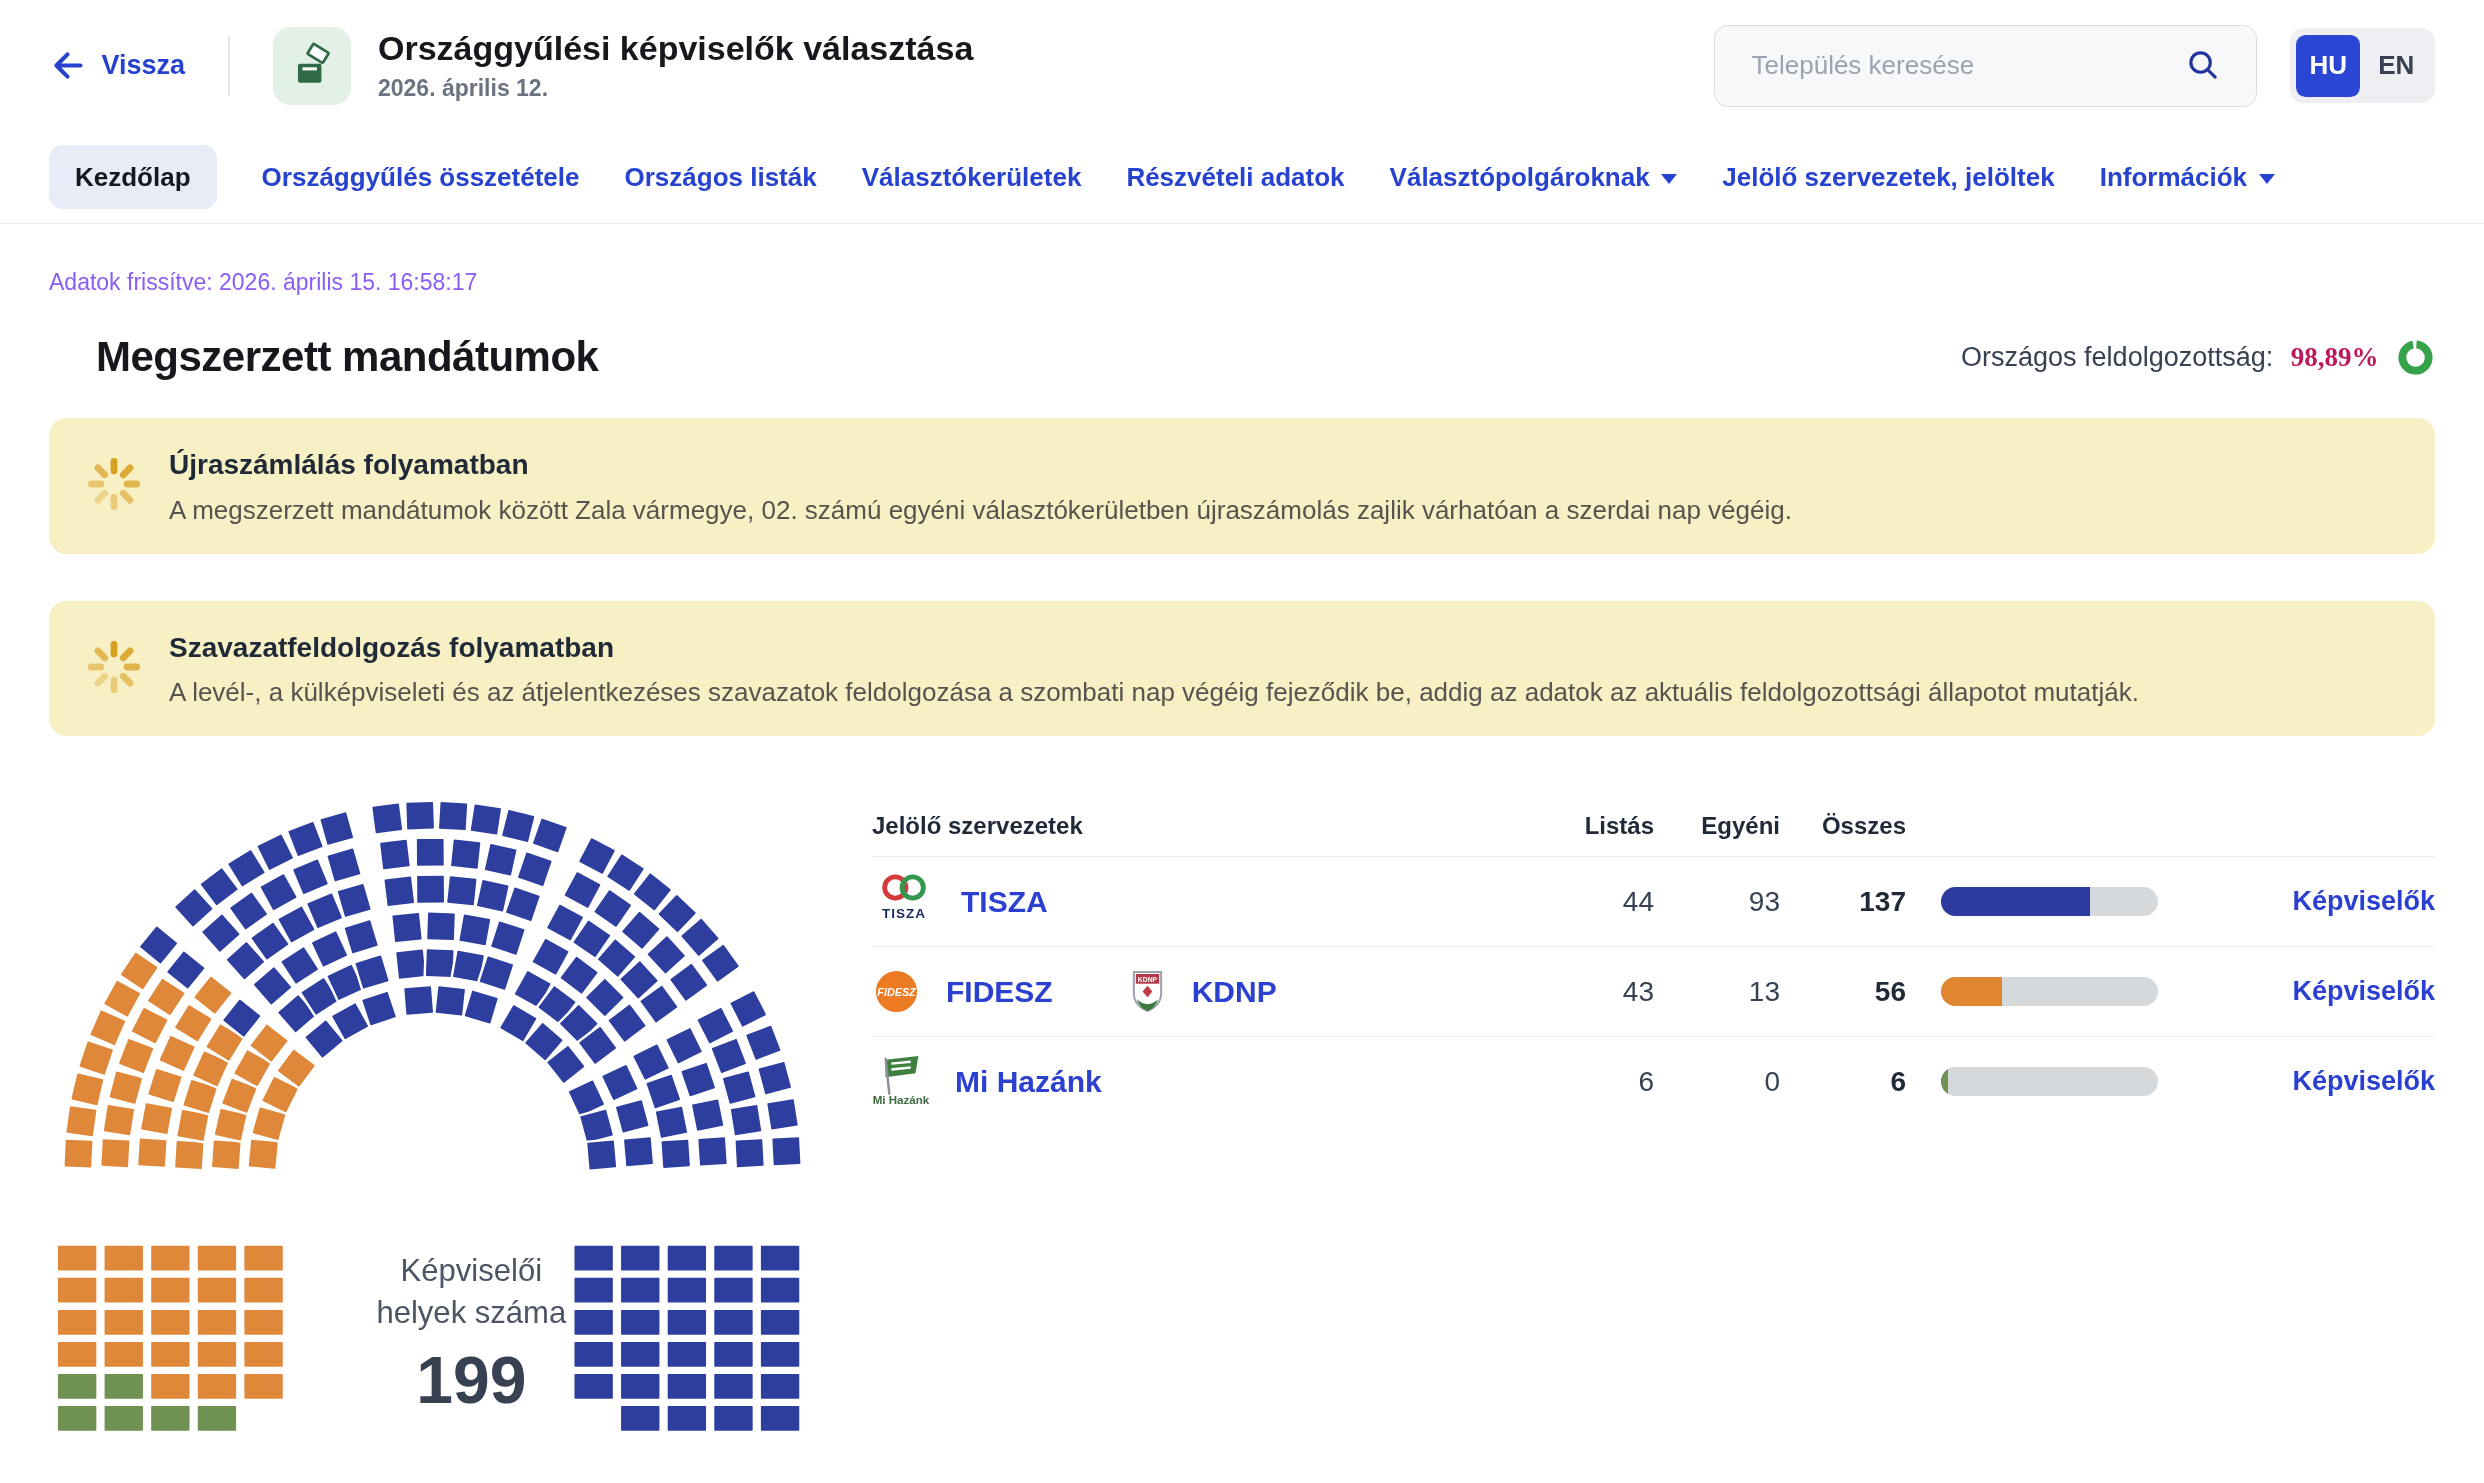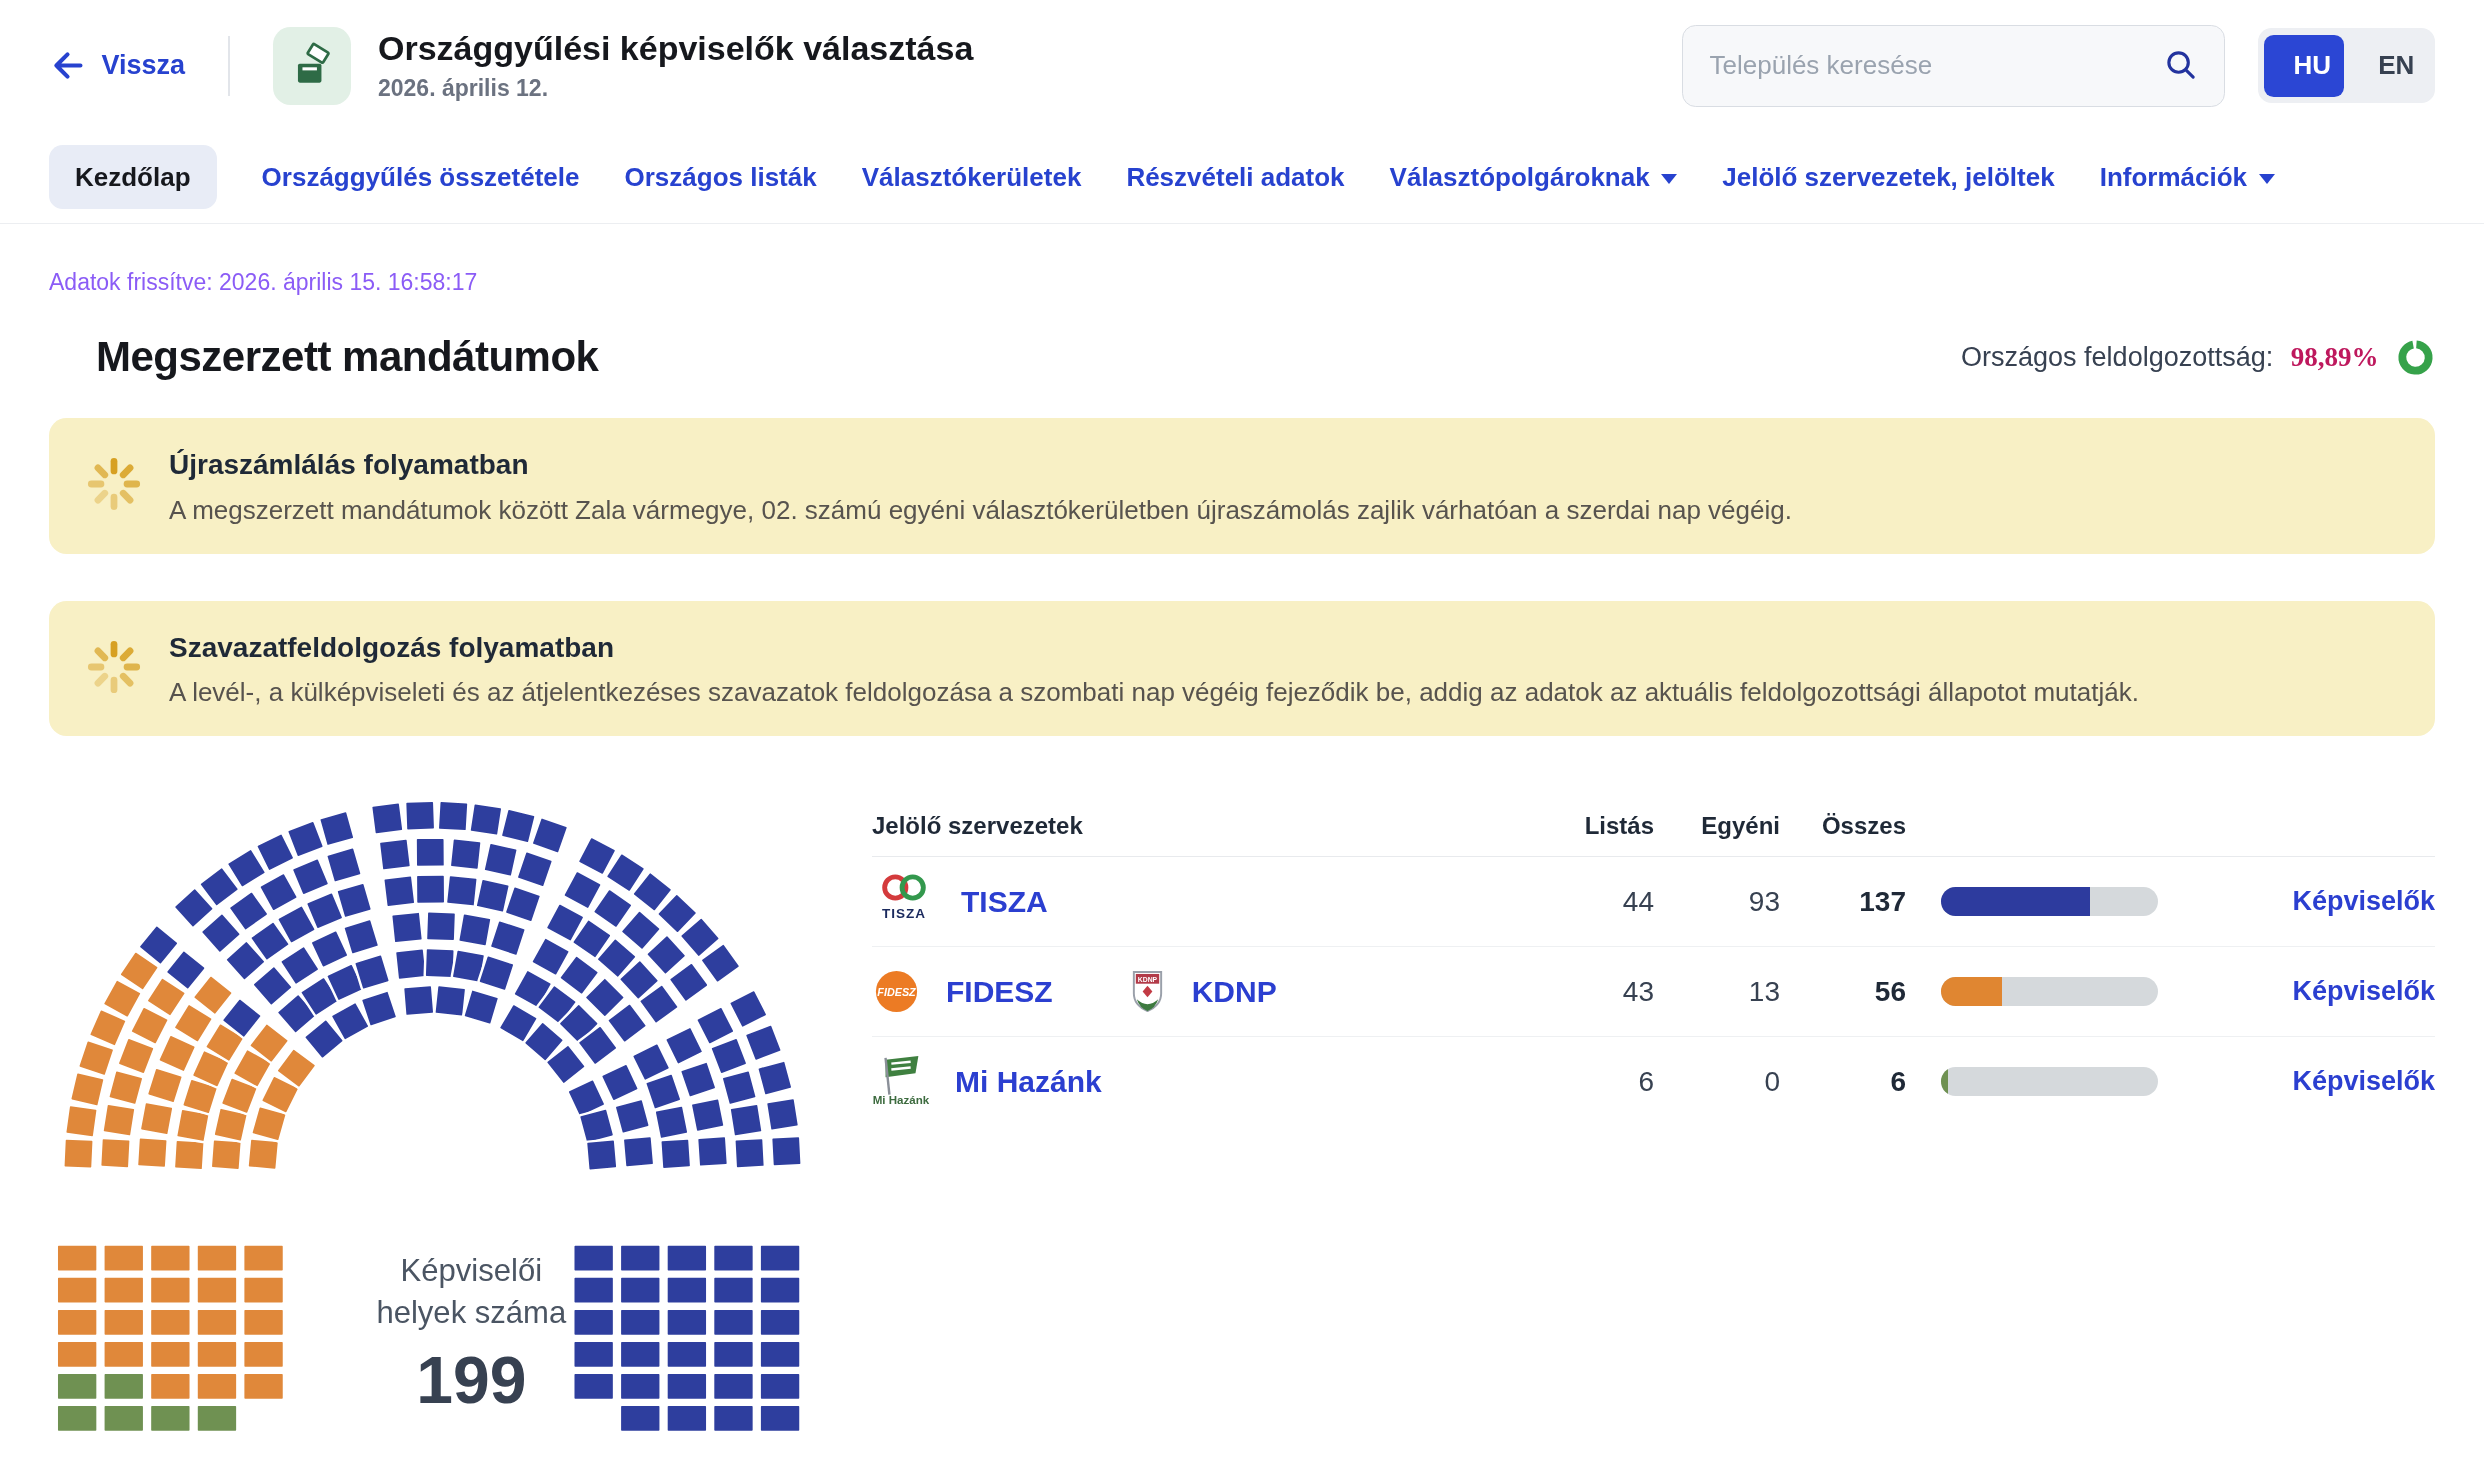--- a/index.html
+++ b/index.html
@@ -9,26 +9,26 @@
   
   .topbar{display:flex;align-items:center;height:131px;padding:0 49px;box-sizing:border-box;}
   .back{display:flex;align-items:center;gap:15.5px;color:#2742cf;font-weight:700;font-size:27px;cursor:pointer;}
   .vdivider{width:1.9px;height:60px;background:#e2e5ea;margin:0 43px;}
   .applogo{width:78px;height:78px;border-radius:17.5px;background:#e2f0e6;display:flex;align-items:center;justify-content:center;flex:0 0 auto;}
   .titles{margin-left:27px;}
   .app-title{font-size:34px;font-weight:800;color:#16181d;line-height:1.15;}
   .app-subtitle{font-size:23px;font-weight:700;color:#6b7280;margin-top:7.8px;}
   .spacer{flex:1;}
   .search{width:543px;height:82px;border:1.9px solid #d9dde3;background:#f7f8fa;border-radius:13.6px;
-          display:flex;align-items:center;padding:0 25px;box-sizing:border-box;gap:17.5px;}
+          display:flex;align-items:center;padding:0 35px;box-sizing:border-box;gap:17.5px;}
   .search input{flex:1;border:none;background:transparent;outline:none;font-size:26px;color:#374151;
                 font-family:"Liberation Sans",sans-serif;}
   .search input::placeholder{color:#9aa3af;}
   .lang{margin-left:33px;background:#edeff3;border-radius:13.6px;padding:6.8px;display:flex;gap:3.9px;}
-  .lang-btn{width:64px;height:62px;display:grid;place-items:center;font-size:26px;font-weight:700;border-radius:9.7px;cursor:pointer;padding-left:16px;}
+  .lang-btn{width:64px;height:62px;display:grid;place-items:center;font-size:26px;font-weight:700;border-radius:9.7px;cursor:pointer;}
   .lang-hu{background:#2b46d4;color:#fff;}
   .lang-en{color:#374151;}
 
   
   .navbar{display:flex;align-items:center;gap:45px;padding:0 49px;height:93px;border-bottom:1.9px solid #eceef1;box-sizing:border-box;}
   .nav-item{font-size:26px;font-weight:700;color:#2742cf;display:flex;align-items:center;gap:11.6px;cursor:pointer;white-space:nowrap;}
   .nav-item.active{background:#e8ecf6;color:#16181d;padding:16.5px 26px;border-radius:13.6px;}
   .caret{width:0;height:0;border-left:8.7px solid transparent;border-right:8.7px solid transparent;border-top:10.7px solid #2742cf;margin-top:3.9px;}
 
   

